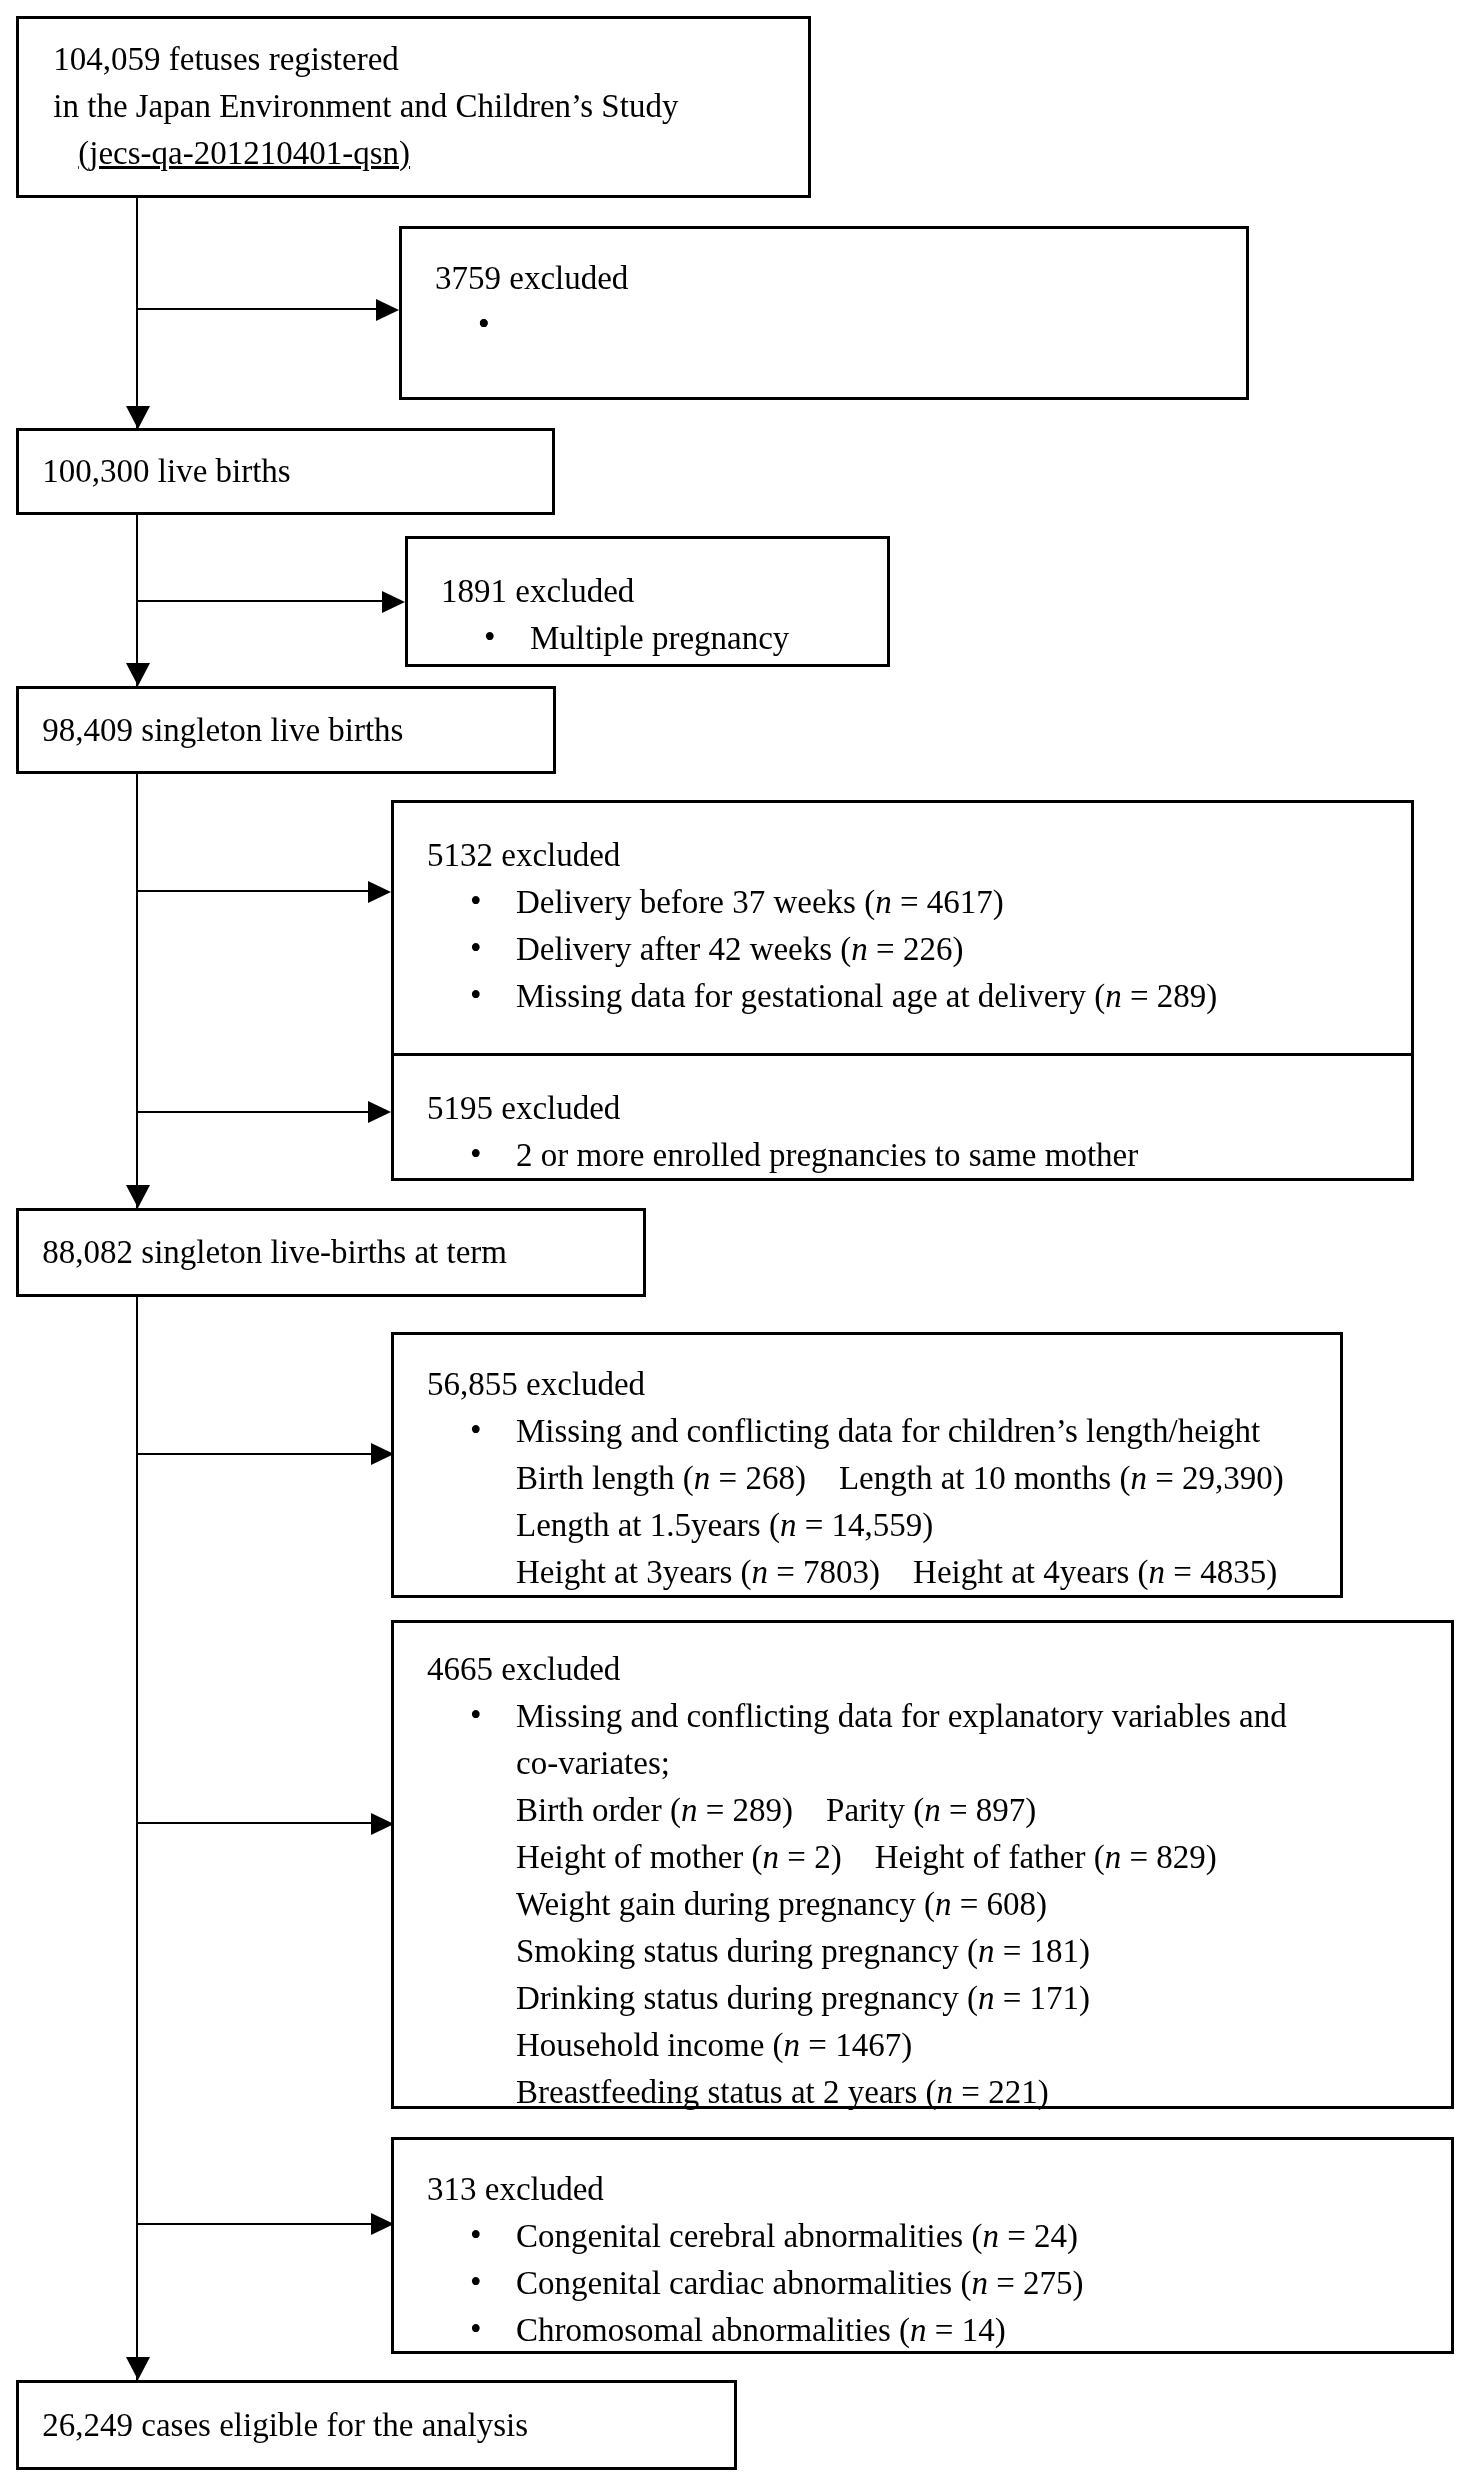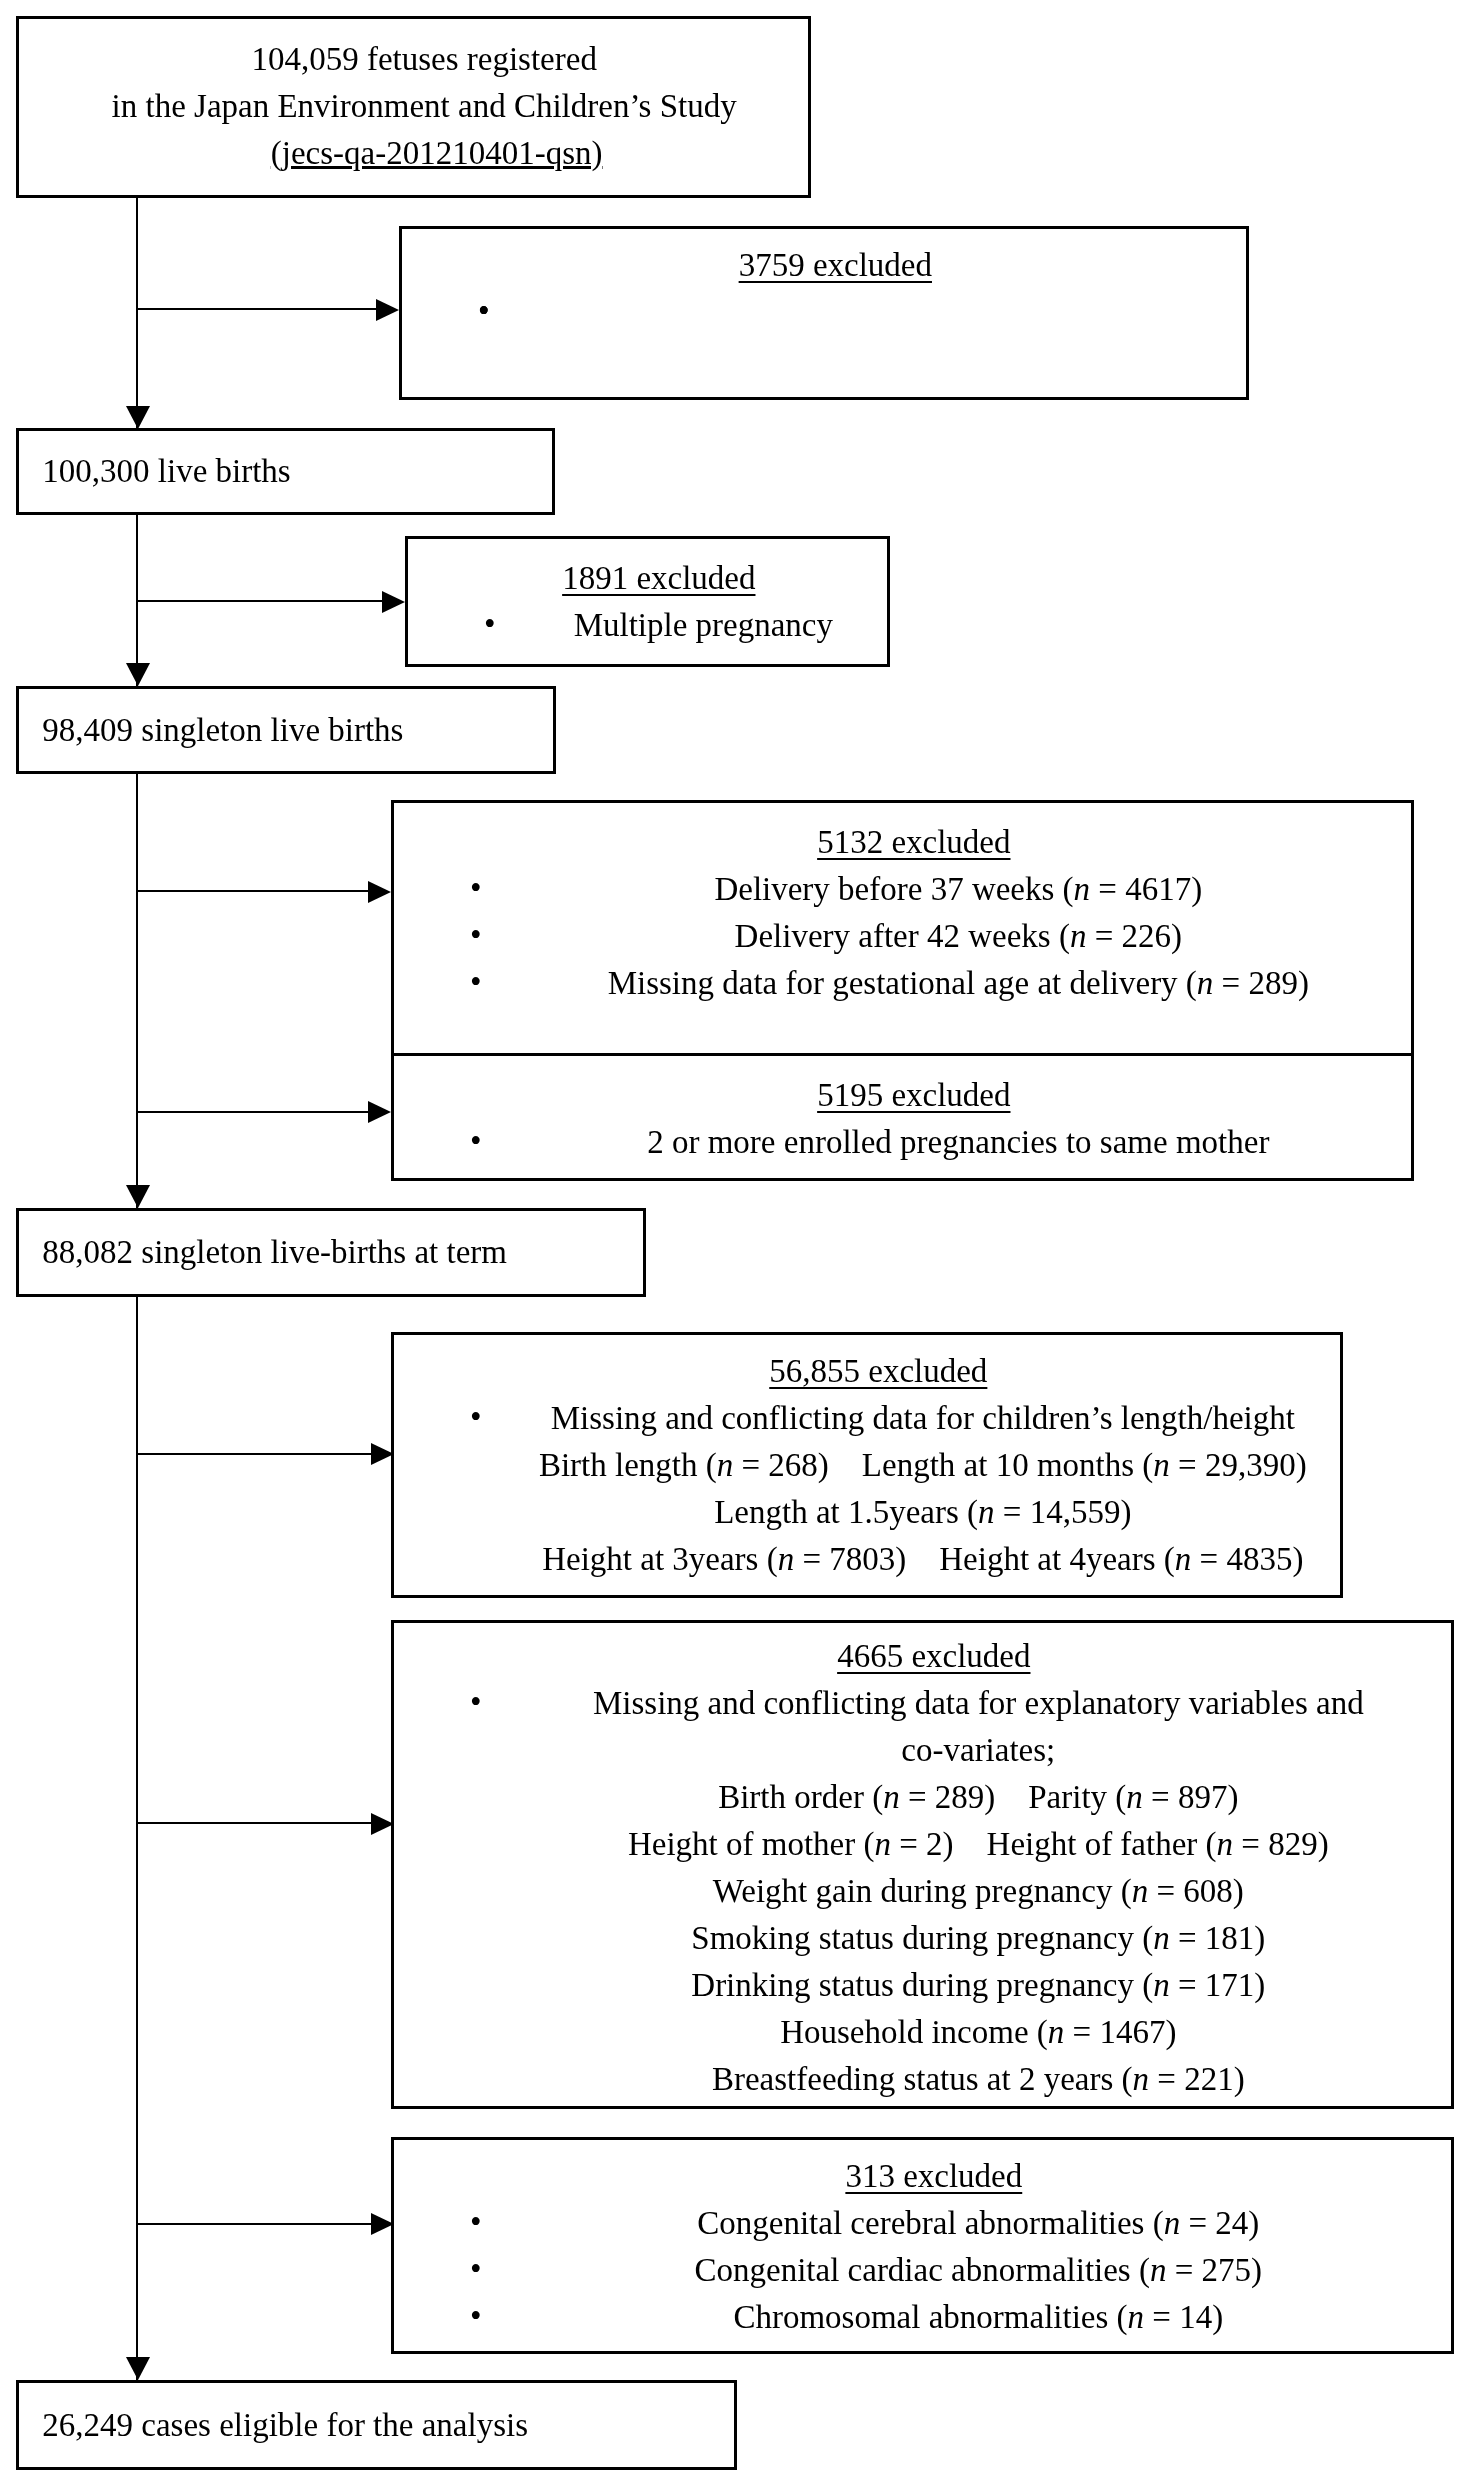--- a/index.html
+++ b/index.html
@@ -3,44 +3,43 @@
 <meta charset="utf-8">
 <style>
   html,body{margin:0;padding:0;background:#ffffff;}
   .page{
     position:relative;
     width:1481px;height:2487px;
     background:#ffffff;
     font-family:"Liberation Serif","DejaVu Serif",serif;
     color:#000;
     overflow:hidden;
-    text-align:center;
   }
   .box{
     position:absolute;
     border:3px solid #000;
     background:#fff;
     box-sizing:border-box;
     font-size:33px;
     line-height:47px;
   }
   
   .box.single{display:flex;align-items:center;padding-left:23px;}
   
   .box.multi{padding:16.3px 13.3px 0 34px;}
   .box.multi .bline{white-space:pre;}
   .box.multi .bline.indent{padding-left:25px;text-decoration:underline;}
   
   .box.excl{padding:13.3px 10.4px 0 33px;}
   .extitle{
     display:inline-block;
-    text-decoration:underline;
     text-decoration-thickness:2.2px;
     text-underline-offset:5.2px;
     white-space:pre;
+    margin-top:13px;
   }
   .line{position:relative;padding-left:89px;white-space:pre;}
   .line .dot{position:absolute;left:43px;top:-1.5px;}
   .txt{white-space:pre;}
   
   .vline{position:absolute;width:2.2px;background:#000;}
   .hline{position:absolute;height:2.2px;background:#000;}
   .arr-d{
     position:absolute;width:0;height:0;
     border-left:12px solid transparent;

